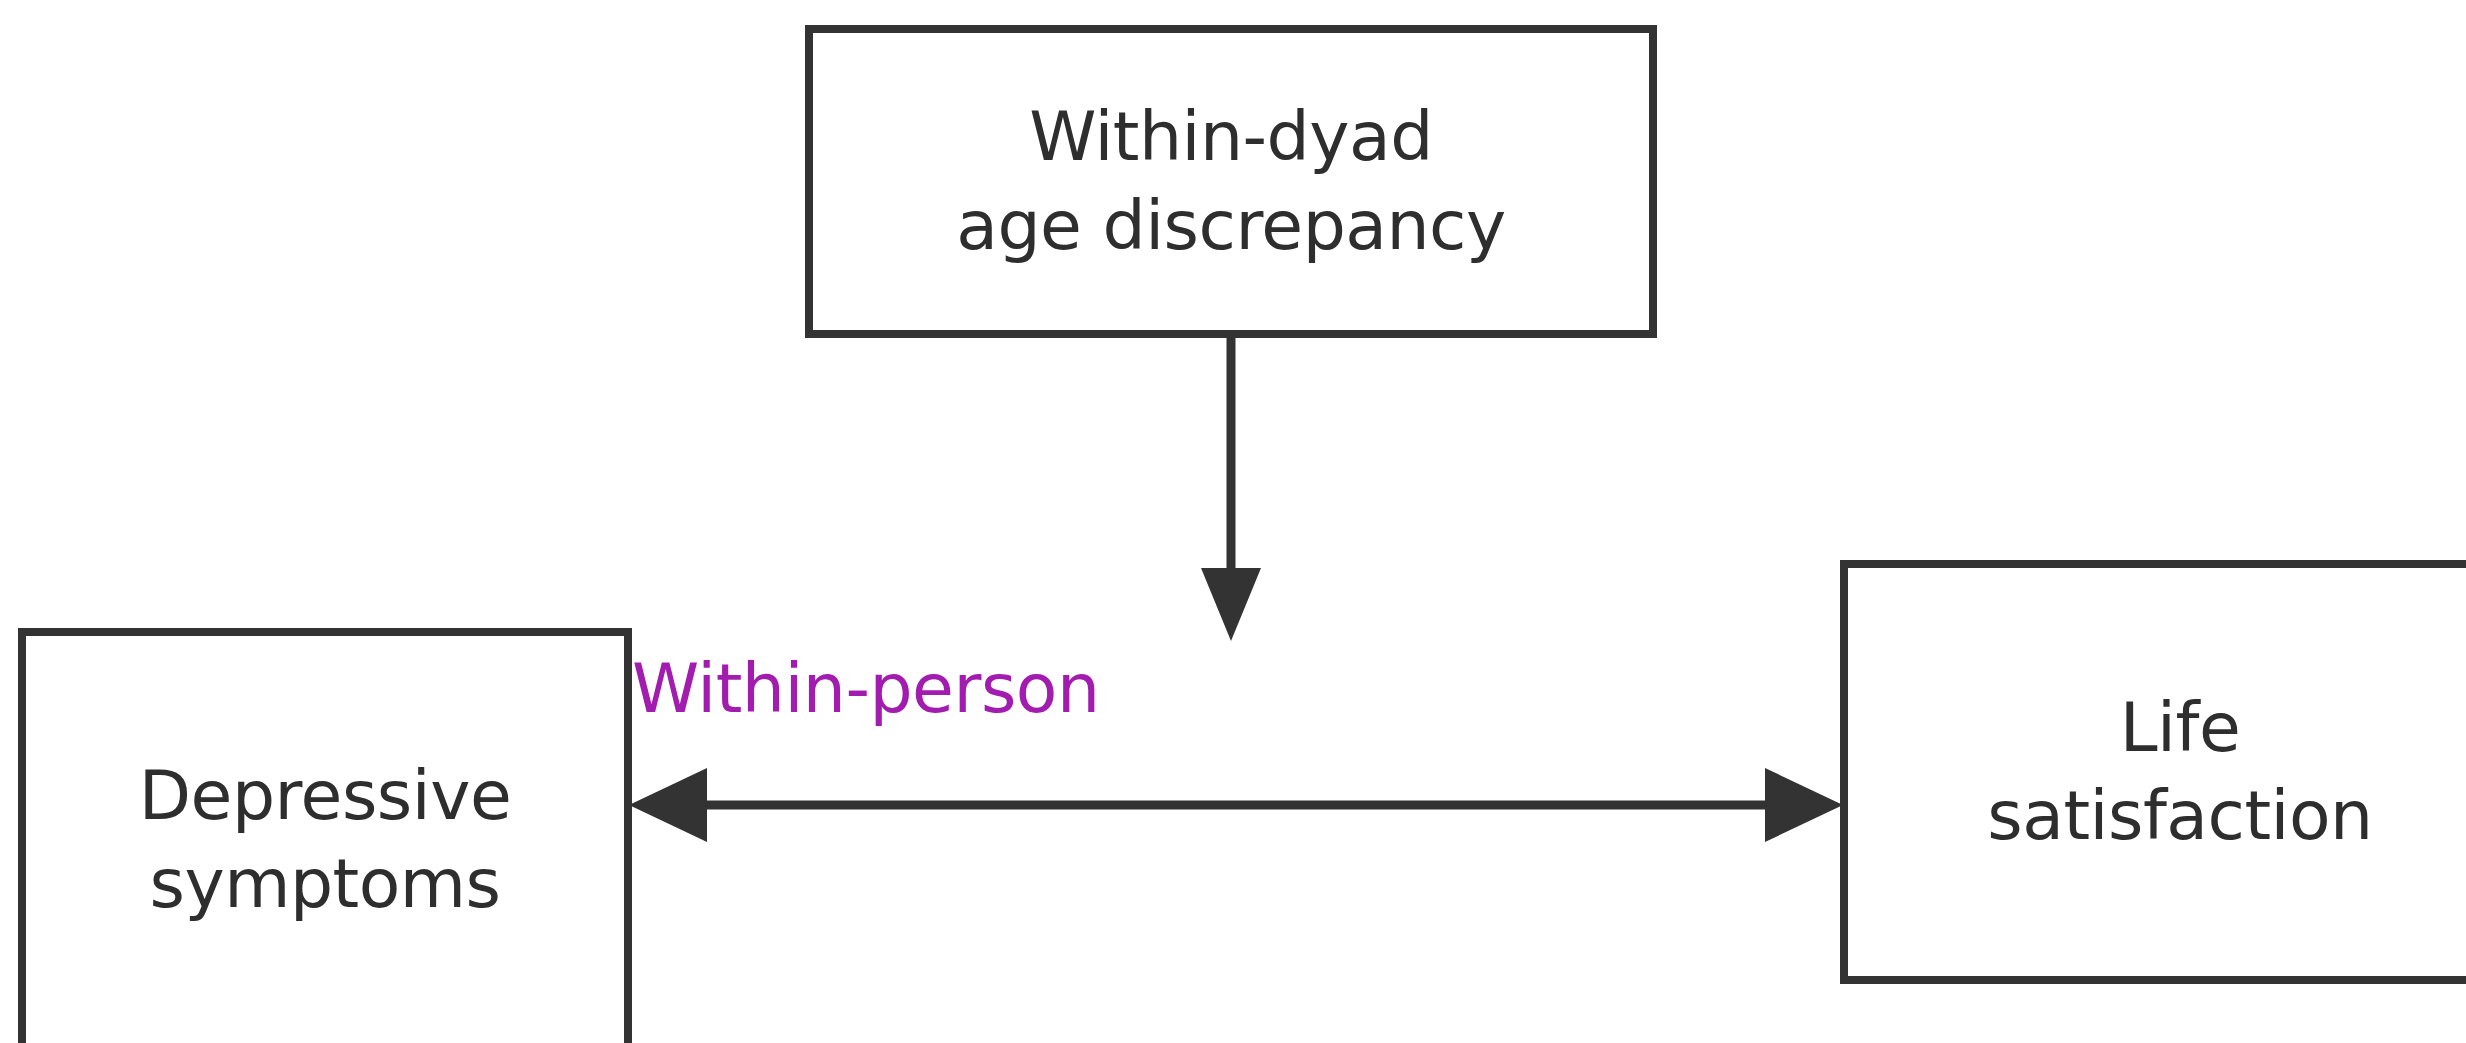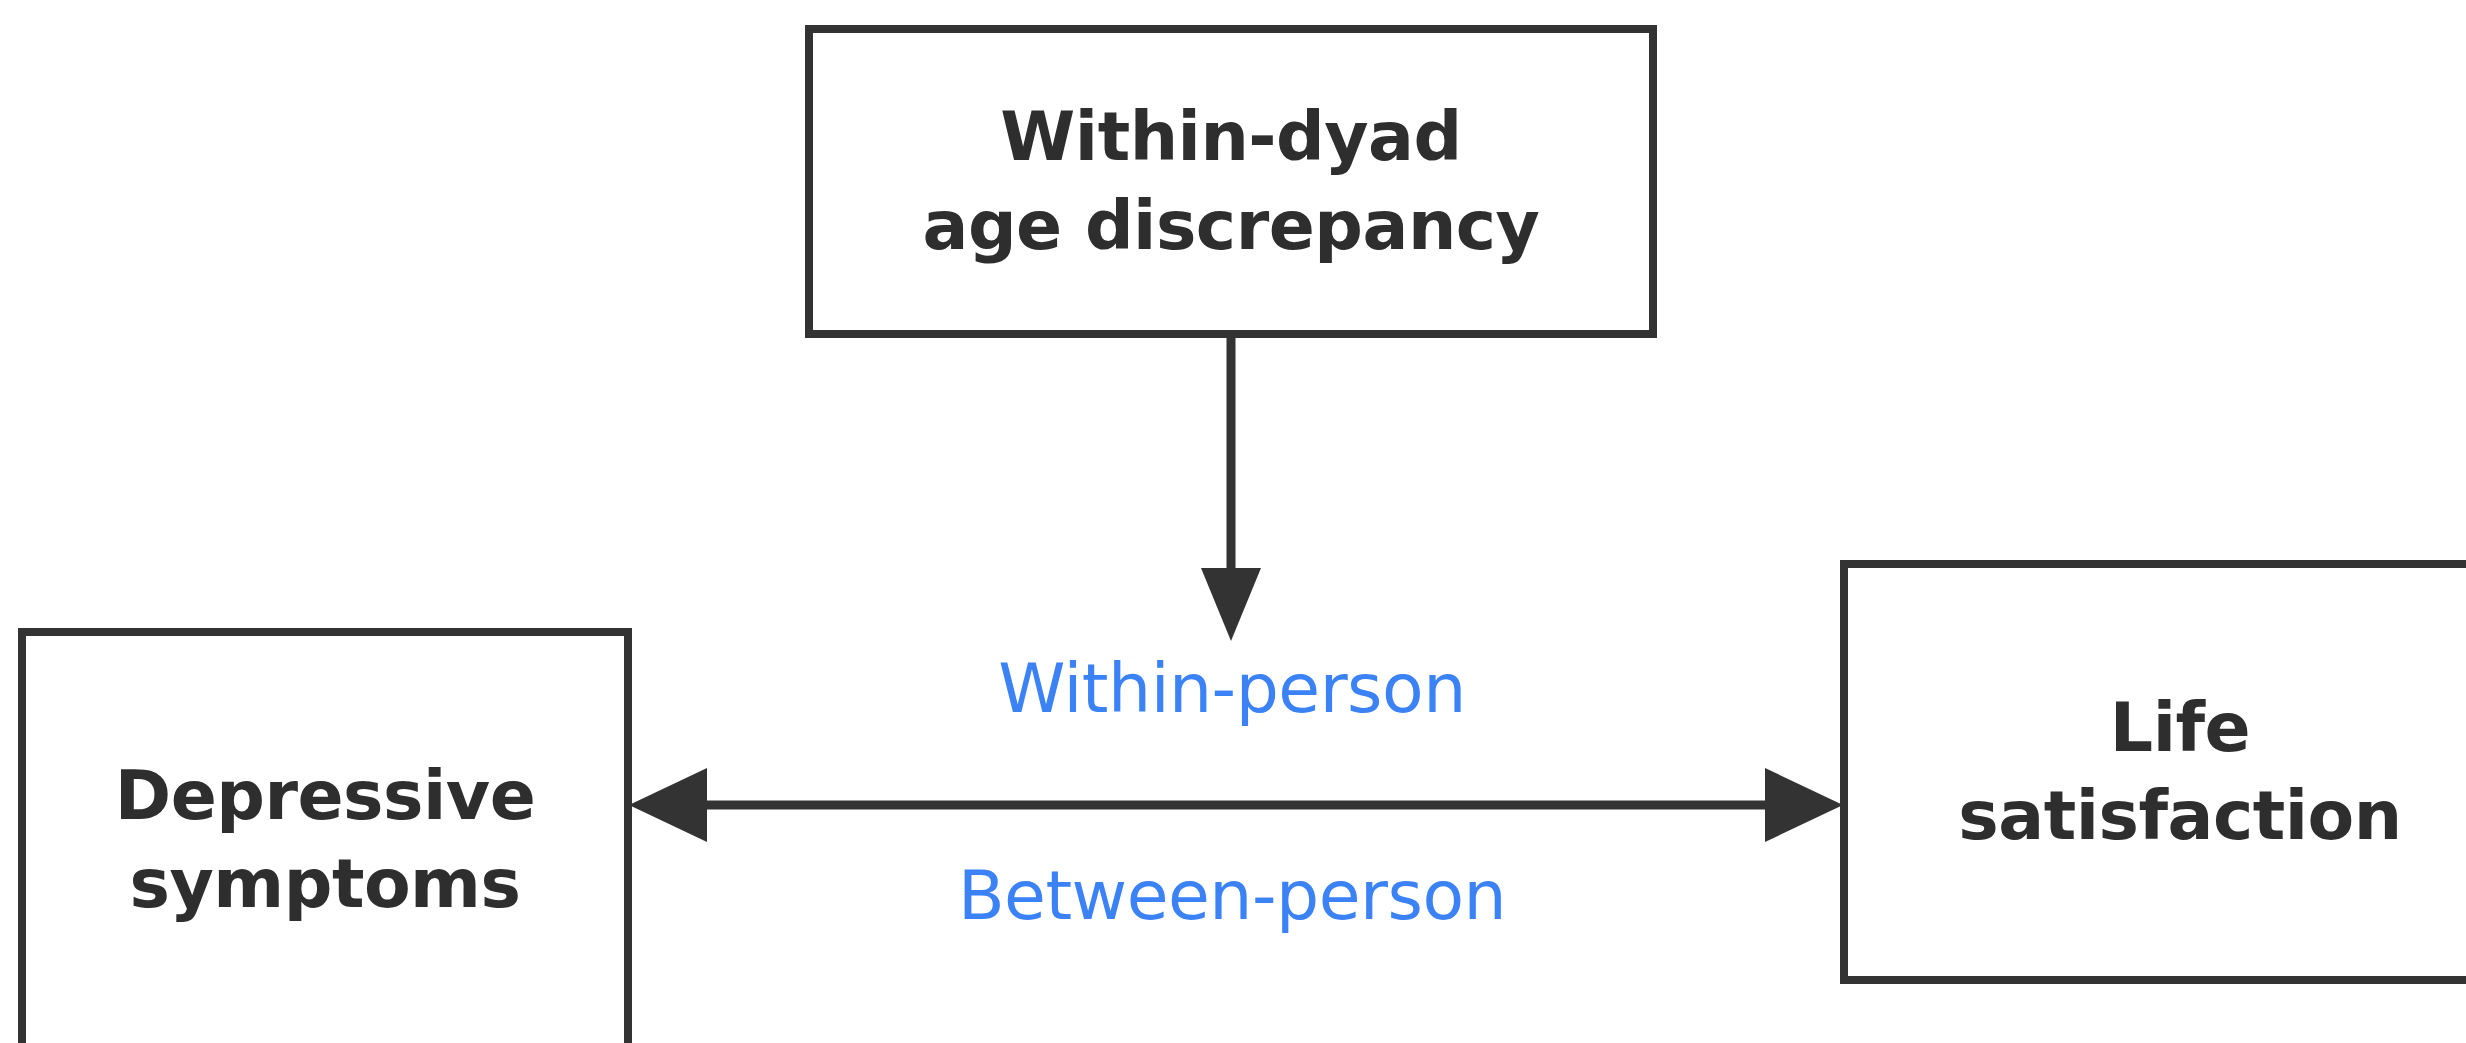--- a/index.html
+++ b/index.html
@@ -29,21 +29,21 @@
     align-items: center;
     justify-content: center;
     text-align: center;
   }
   .node-label {
     color: #2e2e2e;
     font-size: 68px;
     line-height: 1.30;
     letter-spacing: -0.5px;
     white-space: pre-line;
-    font-weight: 700;
+    font-weight: 400;
   }
 
   #box-top {
     left: 805px;
     top: 25px;
     width: 852px;
     height: 313px;
   }
   #box-left {
     left: 18px;
@@ -65,26 +65,26 @@
     left: 0;
     top: 0;
     width: 2466px;
     height: 1043px;
     pointer-events: none;
   }
 
   
   .path-label {
     position: absolute;
-    color: #3b82f6;
+    color: #a21caf;
     font-size: 68px;
     line-height: 1.0;
     letter-spacing: -0.5px;
     white-space: nowrap;
-    text-align: center;
+    text-align: left;
     width: 1200px;
     left: 632px;
   }
   #label-within-person { top: 655px; }
   #label-between-person { top: 862px; }
 </style>
 </head>
 <body>
 
 <div id="canvas">
@@ -113,15 +113,14 @@
 symptoms</span>
   </div>
 
   <div class="node-box" id="box-right">
     <span class="node-label">Life
 satisfaction</span>
   </div>
 
   <div class="path-label" id="label-within-person">Within-person</div>
 
-  <div class="path-label" id="label-between-person">Between-person</div>
 
 </div>
 
 </body></html>

